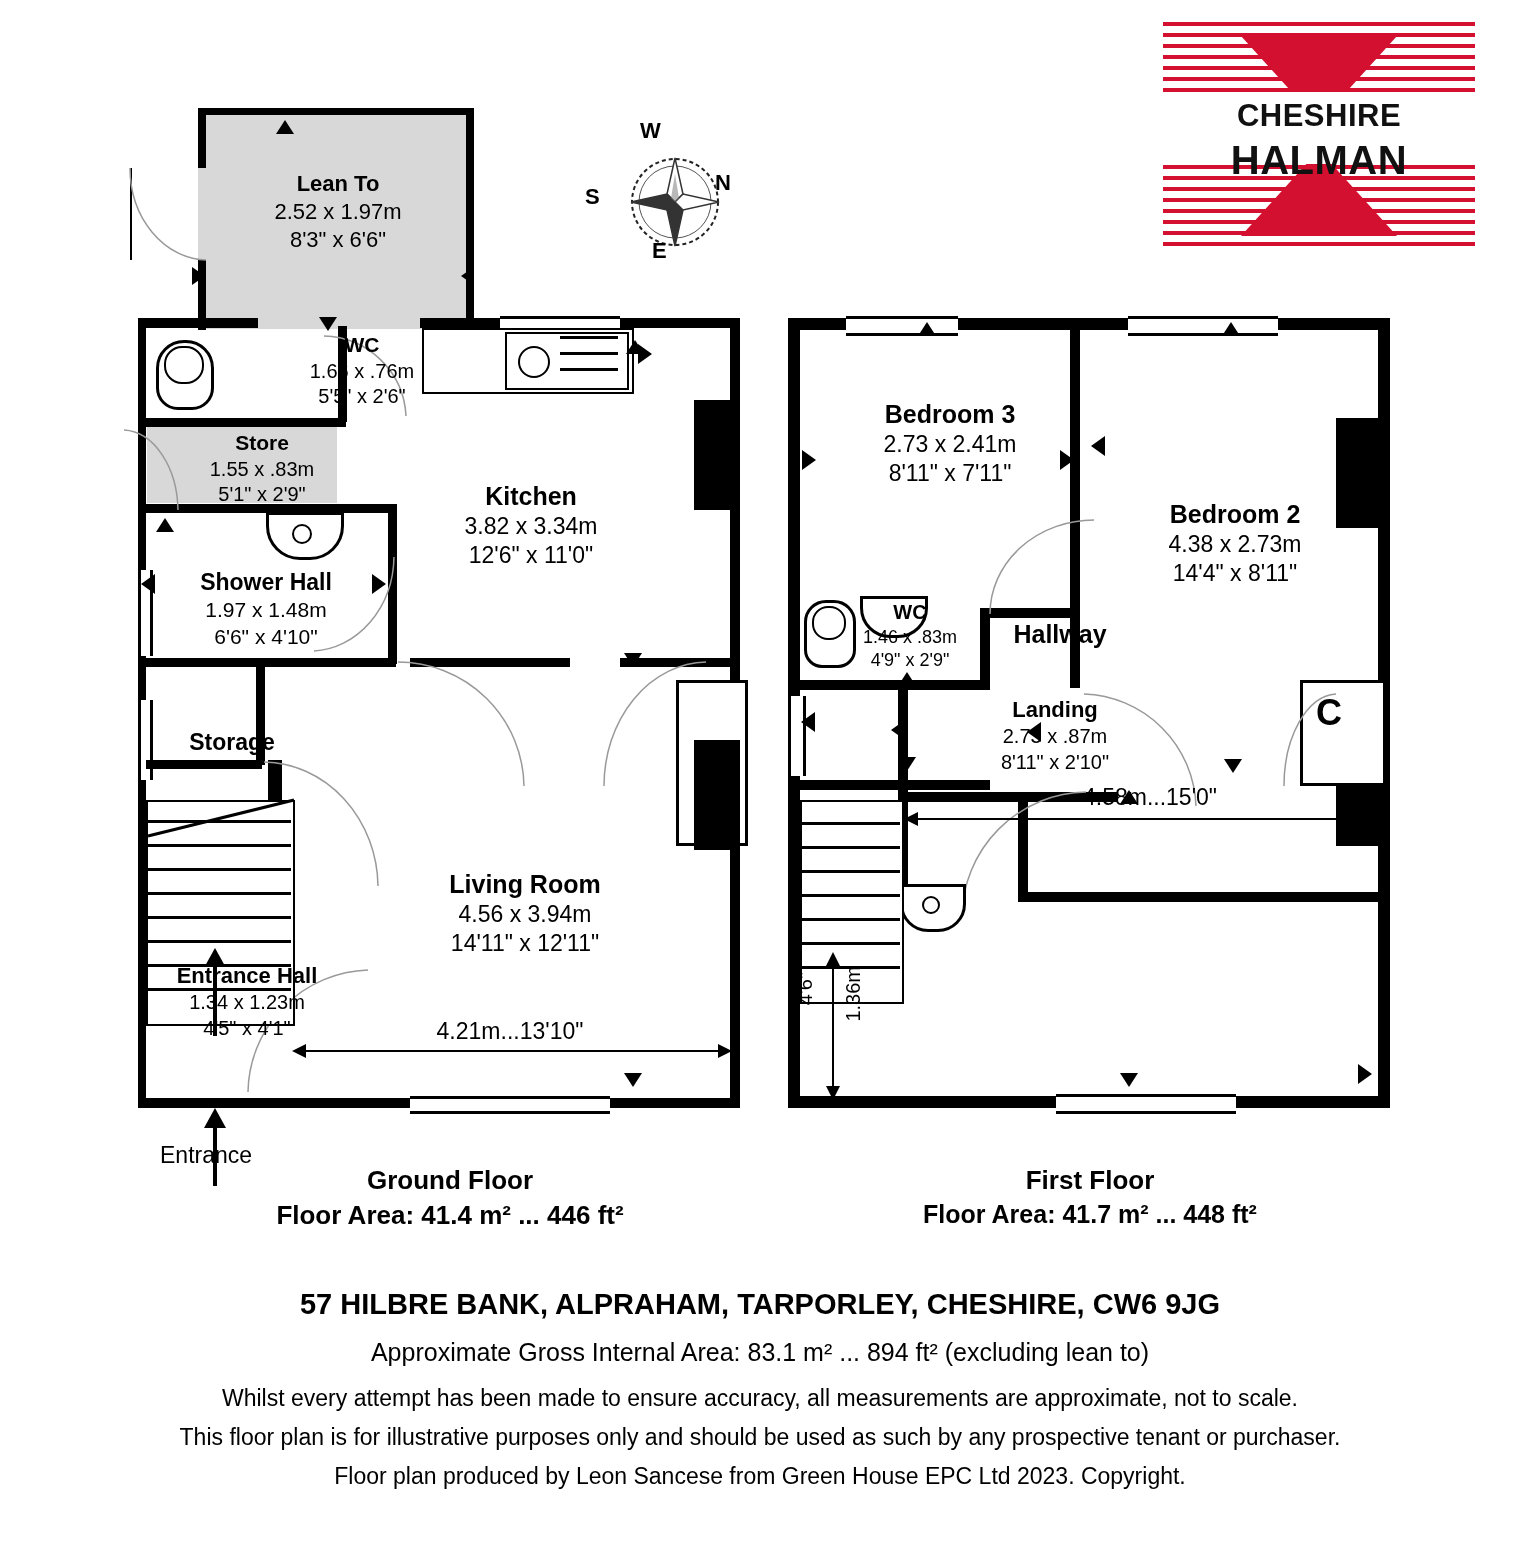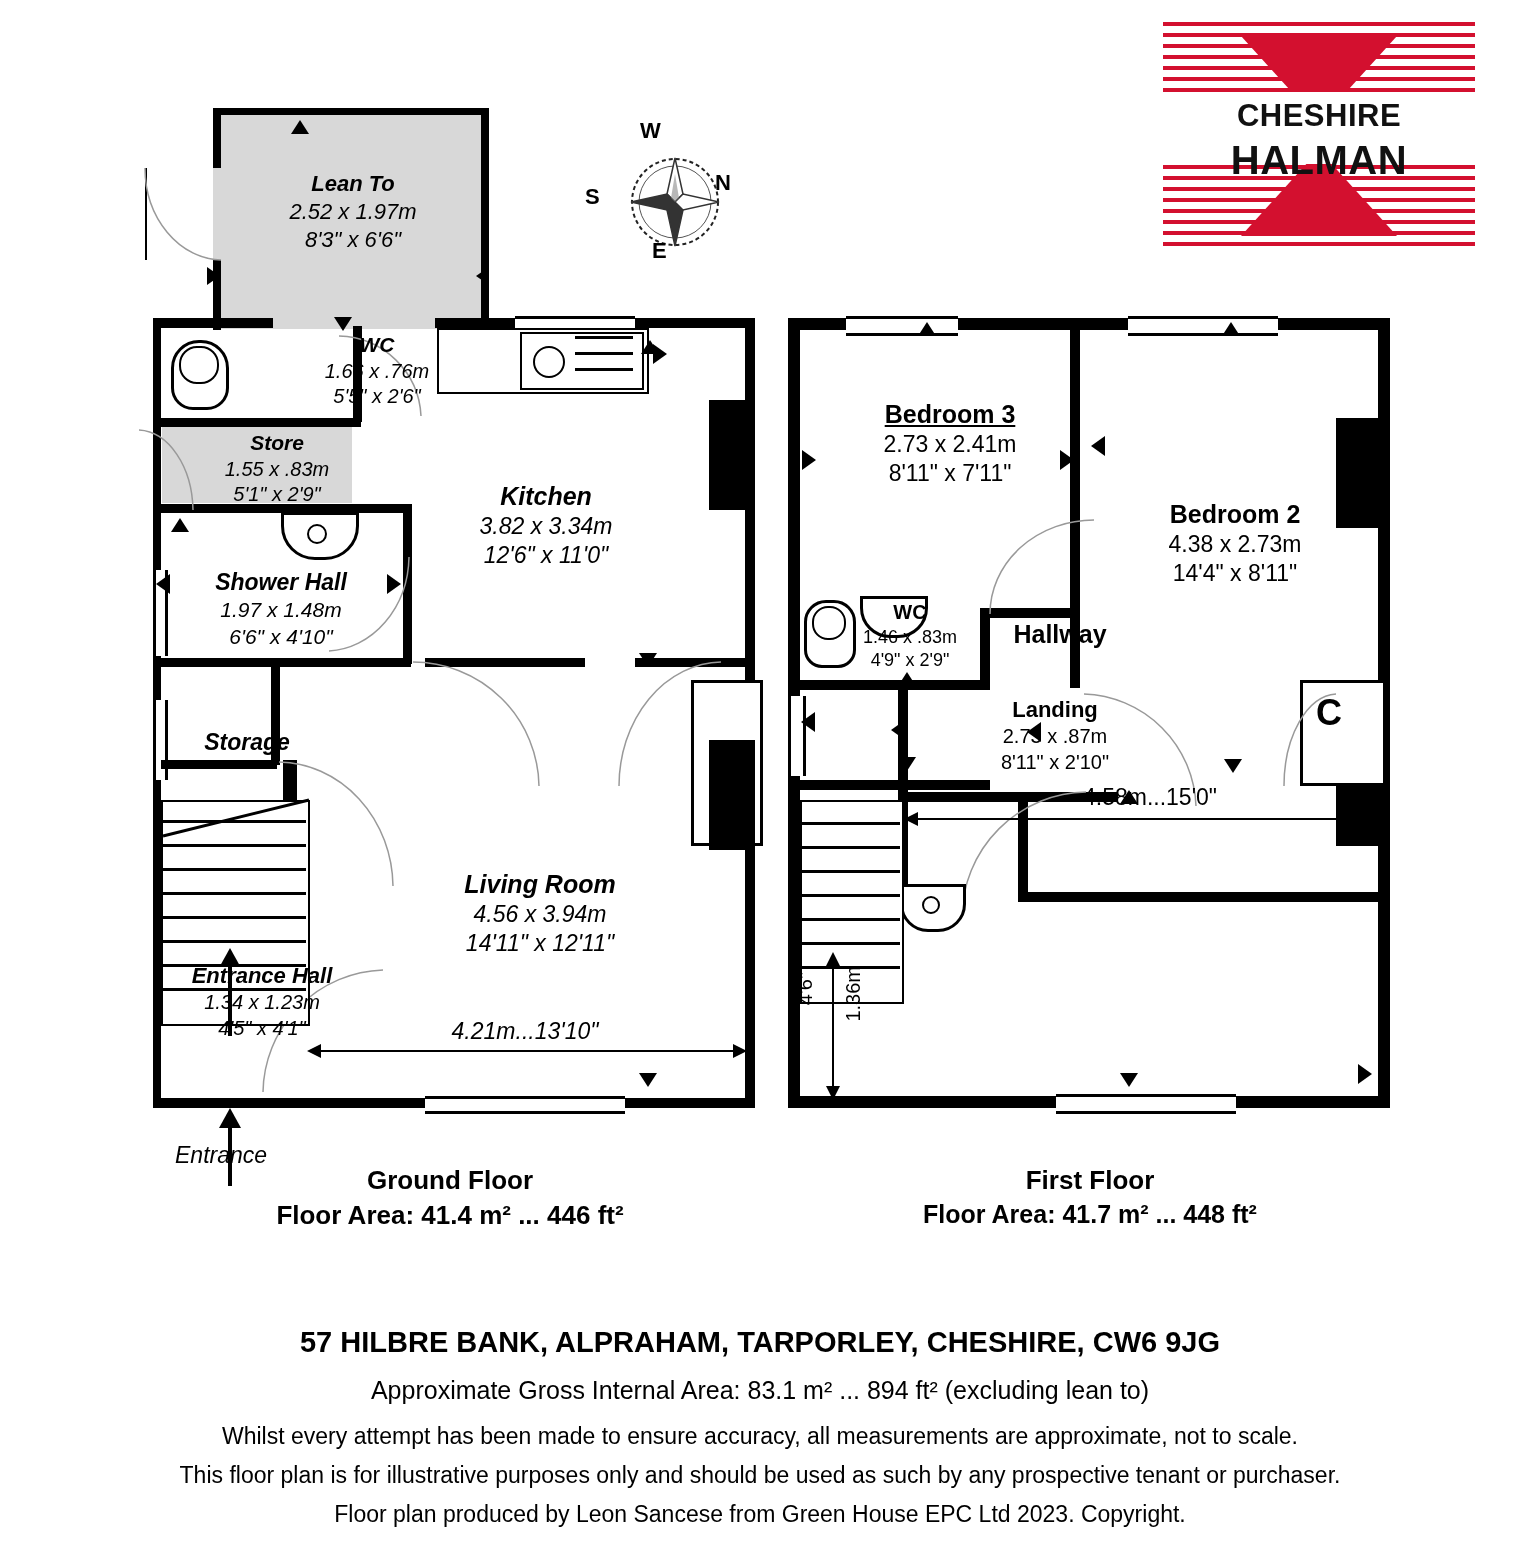--- a/index.html
+++ b/index.html
@@ -29,21 +29,21 @@
   #logo .name1{top:76px;font-size:31px;}
   #logo .name2{top:116px;font-size:40px;}
 
   
   #compass{position:absolute;left:590px;top:122px;width:170px;height:160px;}
   .comp-letter{position:absolute;font-weight:bold;font-size:22px;}
 
   
   .floor-title{position:absolute;text-align:center;font-weight:bold;}
 
-  .footer{position:absolute;left:0;width:1520px;text-align:center;margin-top:38px;}
+  .footer{position:absolute;left:0;width:1520px;text-align:center;}
   .addr{font-weight:bold;font-size:29px;}
   .sub{font-size:25px;}
   .fine{font-size:23px;}
   .epc-c{position:absolute;font-weight:bold;font-size:36px;}
   .vert-text{position:absolute;writing-mode:vertical-rl;transform:rotate(180deg);font-size:20px;}
   .grey{background:#d8d8d8;}
 </style>
 </head>
 <body>
 
@@ -65,21 +65,21 @@
     <polygon points="41,80 77,88 85,80 77,72" fill="#333" stroke="#333" stroke-width="1.5"></polygon>
     <polygon points="129,80 93,88 85,80 93,72" fill="#ffffff" stroke="#333" stroke-width="1.5"></polygon>
     <polygon points="85,52 89,76 85,80 81,76" fill="#888" opacity=".6"></polygon>
   </svg>
   <span class="comp-letter" style="left:50px;top:-4px;">W</span>
   <span class="comp-letter" style="left:125px;top:48px;">N</span>
   <span class="comp-letter" style="left:-5px;top:62px;">S</span>
   <span class="comp-letter" style="left:62px;top:116px;">E</span>
 </div>
 
-<div class="abs" id="ground-plan" style="left:135px;top:100px;width:660px;height:1020px;font-style:italic;">
+<div class="abs" id="ground-plan" style="left:120px;top:100px;width:660px;height:1020px;">
 
   <div class="abs grey" style="left:78px;top:14px;width:275px;height:215px;border:0;"></div>
   <div class="wall" style="left:78px;top:8px;width:275px;height:7px;"></div>
   <div class="wall" style="left:78px;top:8px;width:8px;height:60px;"></div>
   <div class="wall" style="left:78px;top:160px;width:8px;height:70px;"></div>
   <div class="wall" style="left:346px;top:8px;width:8px;height:222px;"></div>
   <div class="abs" style="left:10px;top:68px;width:76px;height:92px;border-left:2px solid #000;"></div>
   <svg class="abs" style="left:8px;top:66px;" width="80" height="96">
     <path d="M2,2 A78,92 0 0 0 78,94" fill="none" stroke="#999" stroke-width="1.5"></path>
   </svg>
@@ -360,21 +360,21 @@
     </svg>
   <svg class="abs" style="left:334px;top:690px;" width="30" height="16">
       <polygon points="15,0 24,14 6,14" fill="#000"></polygon>
     </svg>
 
   <div class="abs" style="left:522px;top:576px;width:62px;height:86px;">
     <div class="epc-c" style="left:14px;top:16px;">C</div>
   </div>
 
   <div class="room-label" style="left:60px;top:298px;width:220px;font-size:23px;">
-    <div class="nm" style="font-size:25px;text-decoration:underline;">Bedroom 3</div>
+    <div class="nm" style="font-size:25px;">Bedroom 3</div>
     <div>2.73 x 2.41m</div>
     <div>8'11" x 7'11"</div>
   </div>
   <div class="room-label" style="left:340px;top:398px;width:230px;font-size:23px;">
     <div class="nm" style="font-size:25px;">Bedroom 2</div>
     <div>4.38 x 2.73m</div>
     <div>14'4" x 8'11"</div>
   </div>
   <div class="room-label" style="left:40px;top:500px;width:180px;font-size:18px;">
     <div class="nm" style="font-size:20px;">WC</div>

